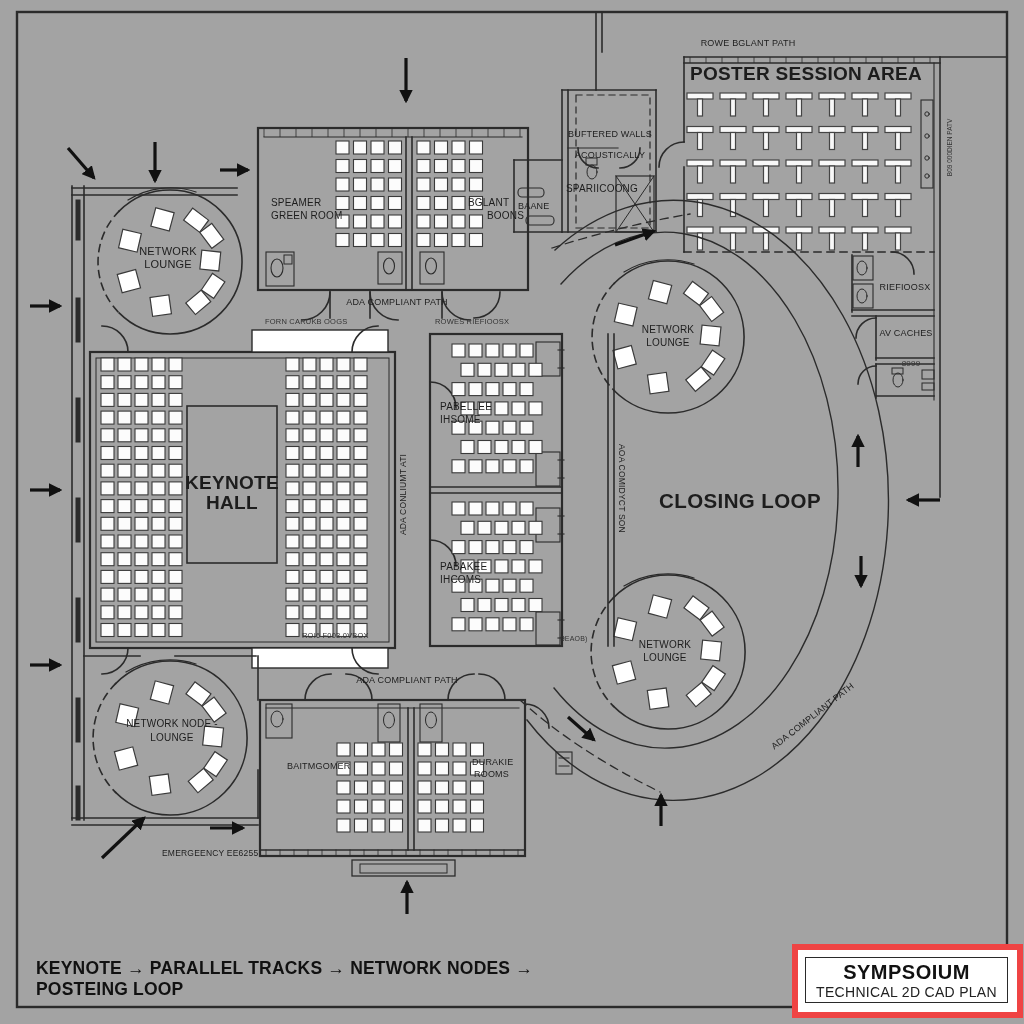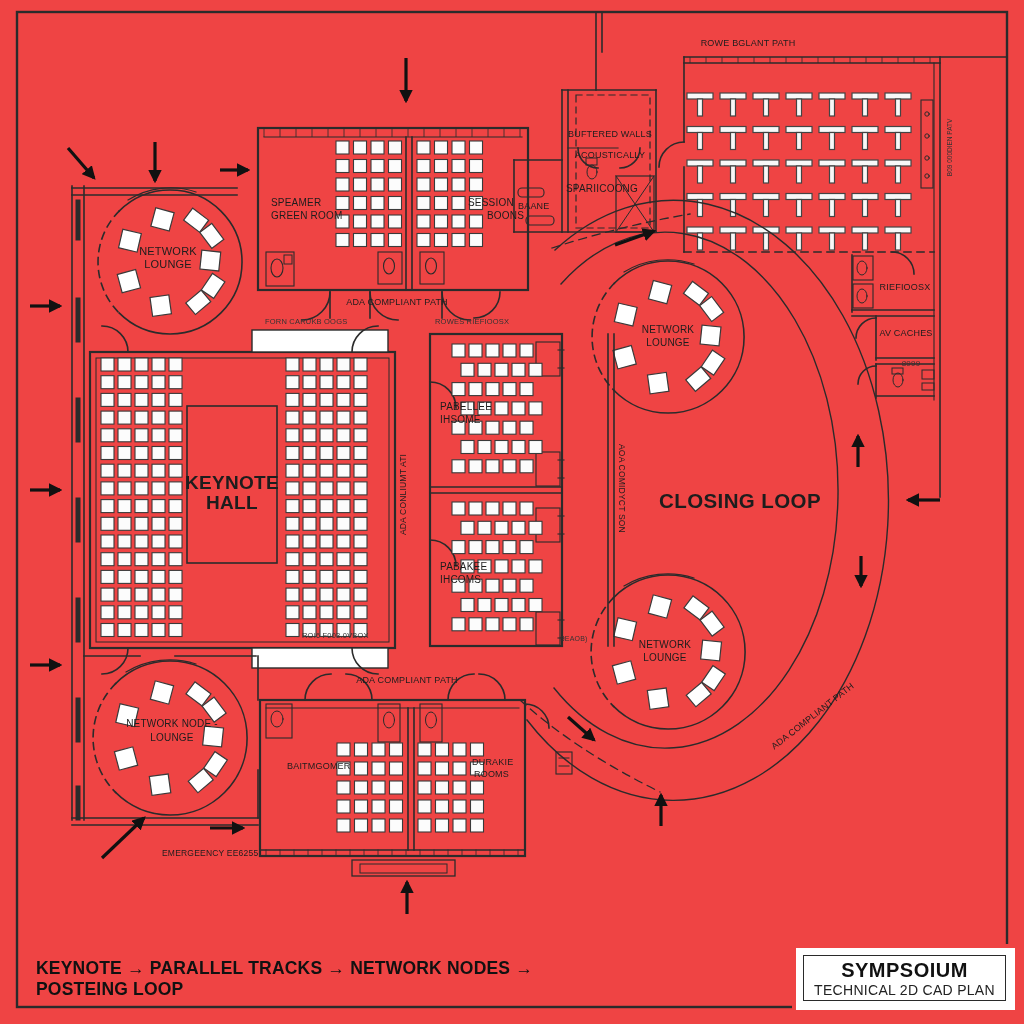--- a/index.html
+++ b/index.html
@@ -1,30 +1,30 @@
 <!DOCTYPE html>
 <html><head>
 <meta charset="utf-8">
 <style>
   html,body{margin:0;padding:0;background:#fff;width:1024px;height:1024px;overflow:hidden;}
-  #plan{position:relative;width:1024px;height:1024px;background:#ef4444;
+  #plan{position:relative;width:1024px;height:1024px;background:#a3a3a3;
         font-family:"Liberation Sans",sans-serif;color:#1b1b1b;}
   svg{position:absolute;left:0;top:0;}
   .lbl{position:absolute;white-space:nowrap;color:#1d1d1d;line-height:1.05;}
   .c{text-align:center;}
   .b{font-weight:bold;}
   .small{font-size:9px;letter-spacing:.2px;}
   .tiny{font-size:7.5px;letter-spacing:.2px;color:#333;}
   .room{font-size:10px;letter-spacing:.2px;}
   .big{font-size:19px;letter-spacing:.3px;}
   .rot-ccw{transform:rotate(-90deg);}
   .legend{position:absolute;left:36px;top:958px;width:580px;font-size:17.5px;
           font-weight:bold;letter-spacing:.2px;color:#111;}
   .tblock{position:absolute;left:792px;top:944px;width:219px;height:62px;
-          border:4px solid #ef4444;background:#fff;}
+          border:6px solid #ef4444;background:#fff;}
   .tblock-inner{position:absolute;left:7px;top:7px;width:201px;height:44px;
           border:1.5px solid #2a2a2a;display:flex;flex-direction:column;
           align-items:center;justify-content:center;}
   .tblock-title{font-size:20px;font-weight:bold;letter-spacing:.5px;color:#111;}
   .tblock-sub{font-size:14px;letter-spacing:.3px;color:#222;}
 </style>
 </head>
 <body>
 
 <div id="plan">
@@ -777,29 +777,30 @@
     <line x1="615" y1="245" x2="654" y2="231" marker-end="url(#ah)"></line>
     <line x1="858" y1="467" x2="858" y2="436" marker-end="url(#ah)"></line>
     <line x1="861" y1="556" x2="861" y2="586" marker-end="url(#ah)"></line>
     <line x1="568" y1="717" x2="594" y2="740" marker-end="url(#ah)"></line>
     <line x1="661" y1="826" x2="661" y2="795" marker-end="url(#ah)"></line>
     <line x1="940" y1="500" x2="908" y2="500" marker-end="url(#ah)"></line>
   </g>
 </svg>
 
 <div class="lbl small c" style="left:658px;top:39px;width:180px;">ROWE BGLANT PATH</div>
+<div class="lbl big b c" style="left:690px;top:64px;width:216px;">POSTER SESSION AREA</div>
 
 <div class="lbl small c" style="left:566px;top:118px;width:88px;margin-top:33px;">ACOUSTICALLY</div>
 <div class="lbl small c" style="left:562px;top:130px;width:96px;">BUFTERED WALLS</div>
 <div class="lbl room" style="left:566px;top:184px;">SPARIICOONG</div>
 <div class="lbl small" style="left:518px;top:202px;">BAANE</div>
 
 <div class="lbl room" style="left:271px;top:198px;">SPEAMER</div>
 <div class="lbl room" style="left:271px;top:211px;">GREEN ROOM</div>
-<div class="lbl room" style="left:468px;top:198px;">SESSION</div>
+<div class="lbl room" style="left:468px;top:198px;">BGLANT</div>
 <div class="lbl room" style="left:472px;top:211px;padding-left:15px;">BOONS</div>
 
 <div class="lbl small c" style="left:342px;top:298px;width:110px;">ADA COMPLIANT PATH</div>
 <div class="lbl tiny" style="left:265px;top:318px;">FORN CARUKB OOGS</div>
 <div class="lbl tiny" style="left:435px;top:318px;">ROWES RIEFIOOSX</div>
 
 <div class="lbl room c" style="left:118px;top:246px;width:100px;font-size:11px;">NETWORK</div>
 <div class="lbl room c" style="left:118px;top:259px;width:100px;font-size:11px;">LOUNGE</div>
 
 <div class="lbl big b c" style="left:182px;top:473px;width:100px;">KEYNOTE</div>

